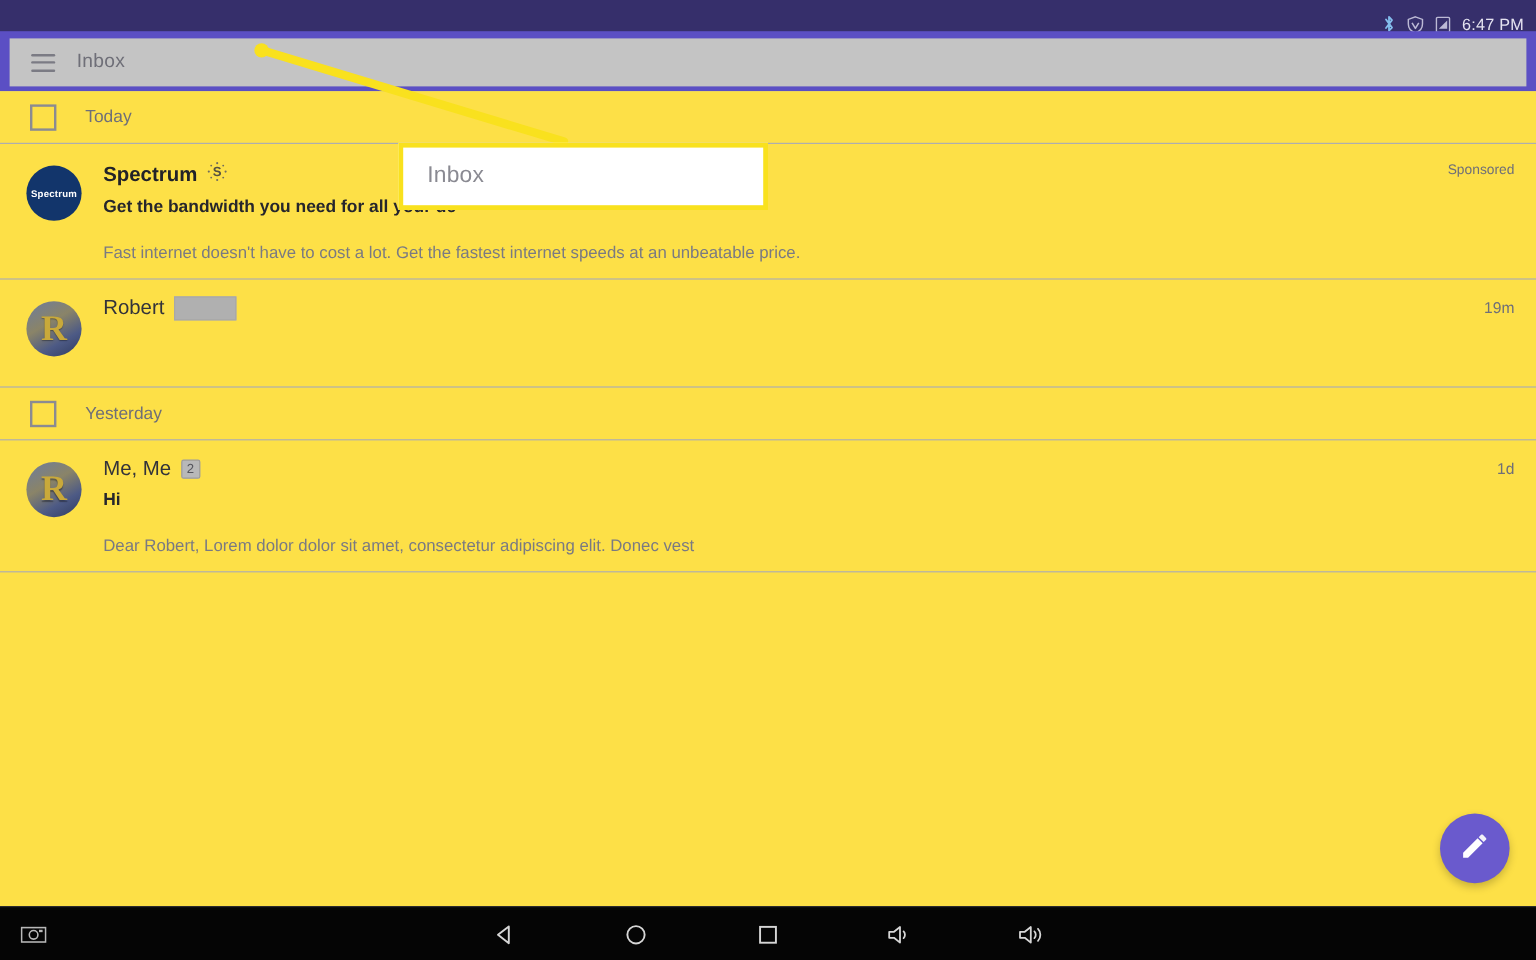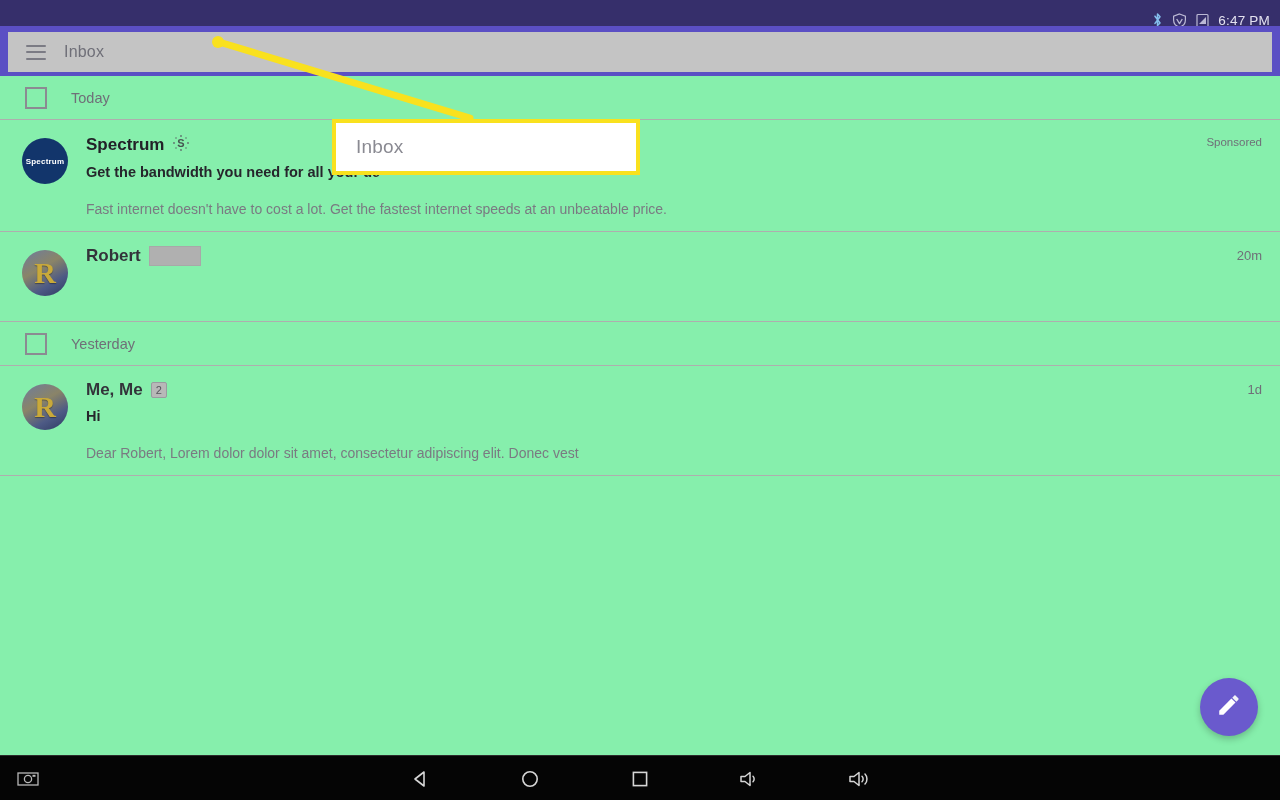--- a/index.html
+++ b/index.html
@@ -50,21 +50,21 @@
     display: flex; flex-direction: column; justify-content: space-between;
     margin-right: 18px; flex: 0 0 auto;
   }
   #hamburger-icon span { display: block; height: 2px; background: #7b7b84; border-radius: 1px; }
   #appbar-title { font-size: 16px; color: #6f6f78; letter-spacing: .2px; }
 
   
   #mail-list {
     position: absolute; left: 0; top: 76px;
     width: 1280px; height: 679px;
-    background: #86efac;
+    background: #fde047;
   }
   .section-header {
     height: 44px;
     display: flex; align-items: center;
     padding-left: 25px;
     border-bottom: 1px solid #aeaeae;
   }
   .section-check {
     width: 22px; height: 22px;
     border: 2px solid #8b8b92;
@@ -94,21 +94,21 @@
     background: linear-gradient(150deg,#6d7c9e 0%,#8a8468 40%,#4d5a85 70%,#2e3a60 100%);
   }
   .avatar.photo .av-letter {
     font-size: 30px; font-weight: bold; color: #c9a93a;
     font-family: "Liberation Serif", serif;
     line-height: 1;
     text-shadow: 0 1px 1px rgba(0,0,0,.35);
   }
   .row-body { flex: 1 1 auto; min-width: 0; padding-left: 8px; }
   .row-line1 { display: flex; align-items: center; gap: 8px; }
-  .sender { font-size: 17px; color: #33333a; font-weight: bold; }
+  .sender { font-size: 17px; color: #33333a; }
   .sender.bold { font-weight: bold; color: #222228; }
   .ad-icon { flex: 0 0 auto; opacity: .85; }
   .redaction {
     display: inline-block; width: 52px; height: 20px;
     background: #b0b0b0; border: 1px solid #a8a8a8;
   }
   .count-badge {
     font-size: 11px; color: #55555c;
     border: 1px solid #9a9aa0; background: #b8b8b8;
     padding: 0 4px; line-height: 14px; border-radius: 2px;
@@ -243,21 +243,21 @@
     <div class="mail-row">
       <div class="avatar photo">
         <span class="av-letter">R</span>
       </div>
       <div class="row-body">
         <div class="row-line1">
           <span class="sender">Robert</span>
           <span class="redaction"></span>
         </div>
       </div>
-      <div class="timestamp">20m</div>
+      <div class="timestamp">19m</div>
     </div>
 
     <div class="section-header">
       <div class="section-check"></div>
       <div class="section-label">Yesterday</div>
     </div>
 
     <div class="mail-row">
       <div class="avatar photo">
         <span class="av-letter">R</span>

